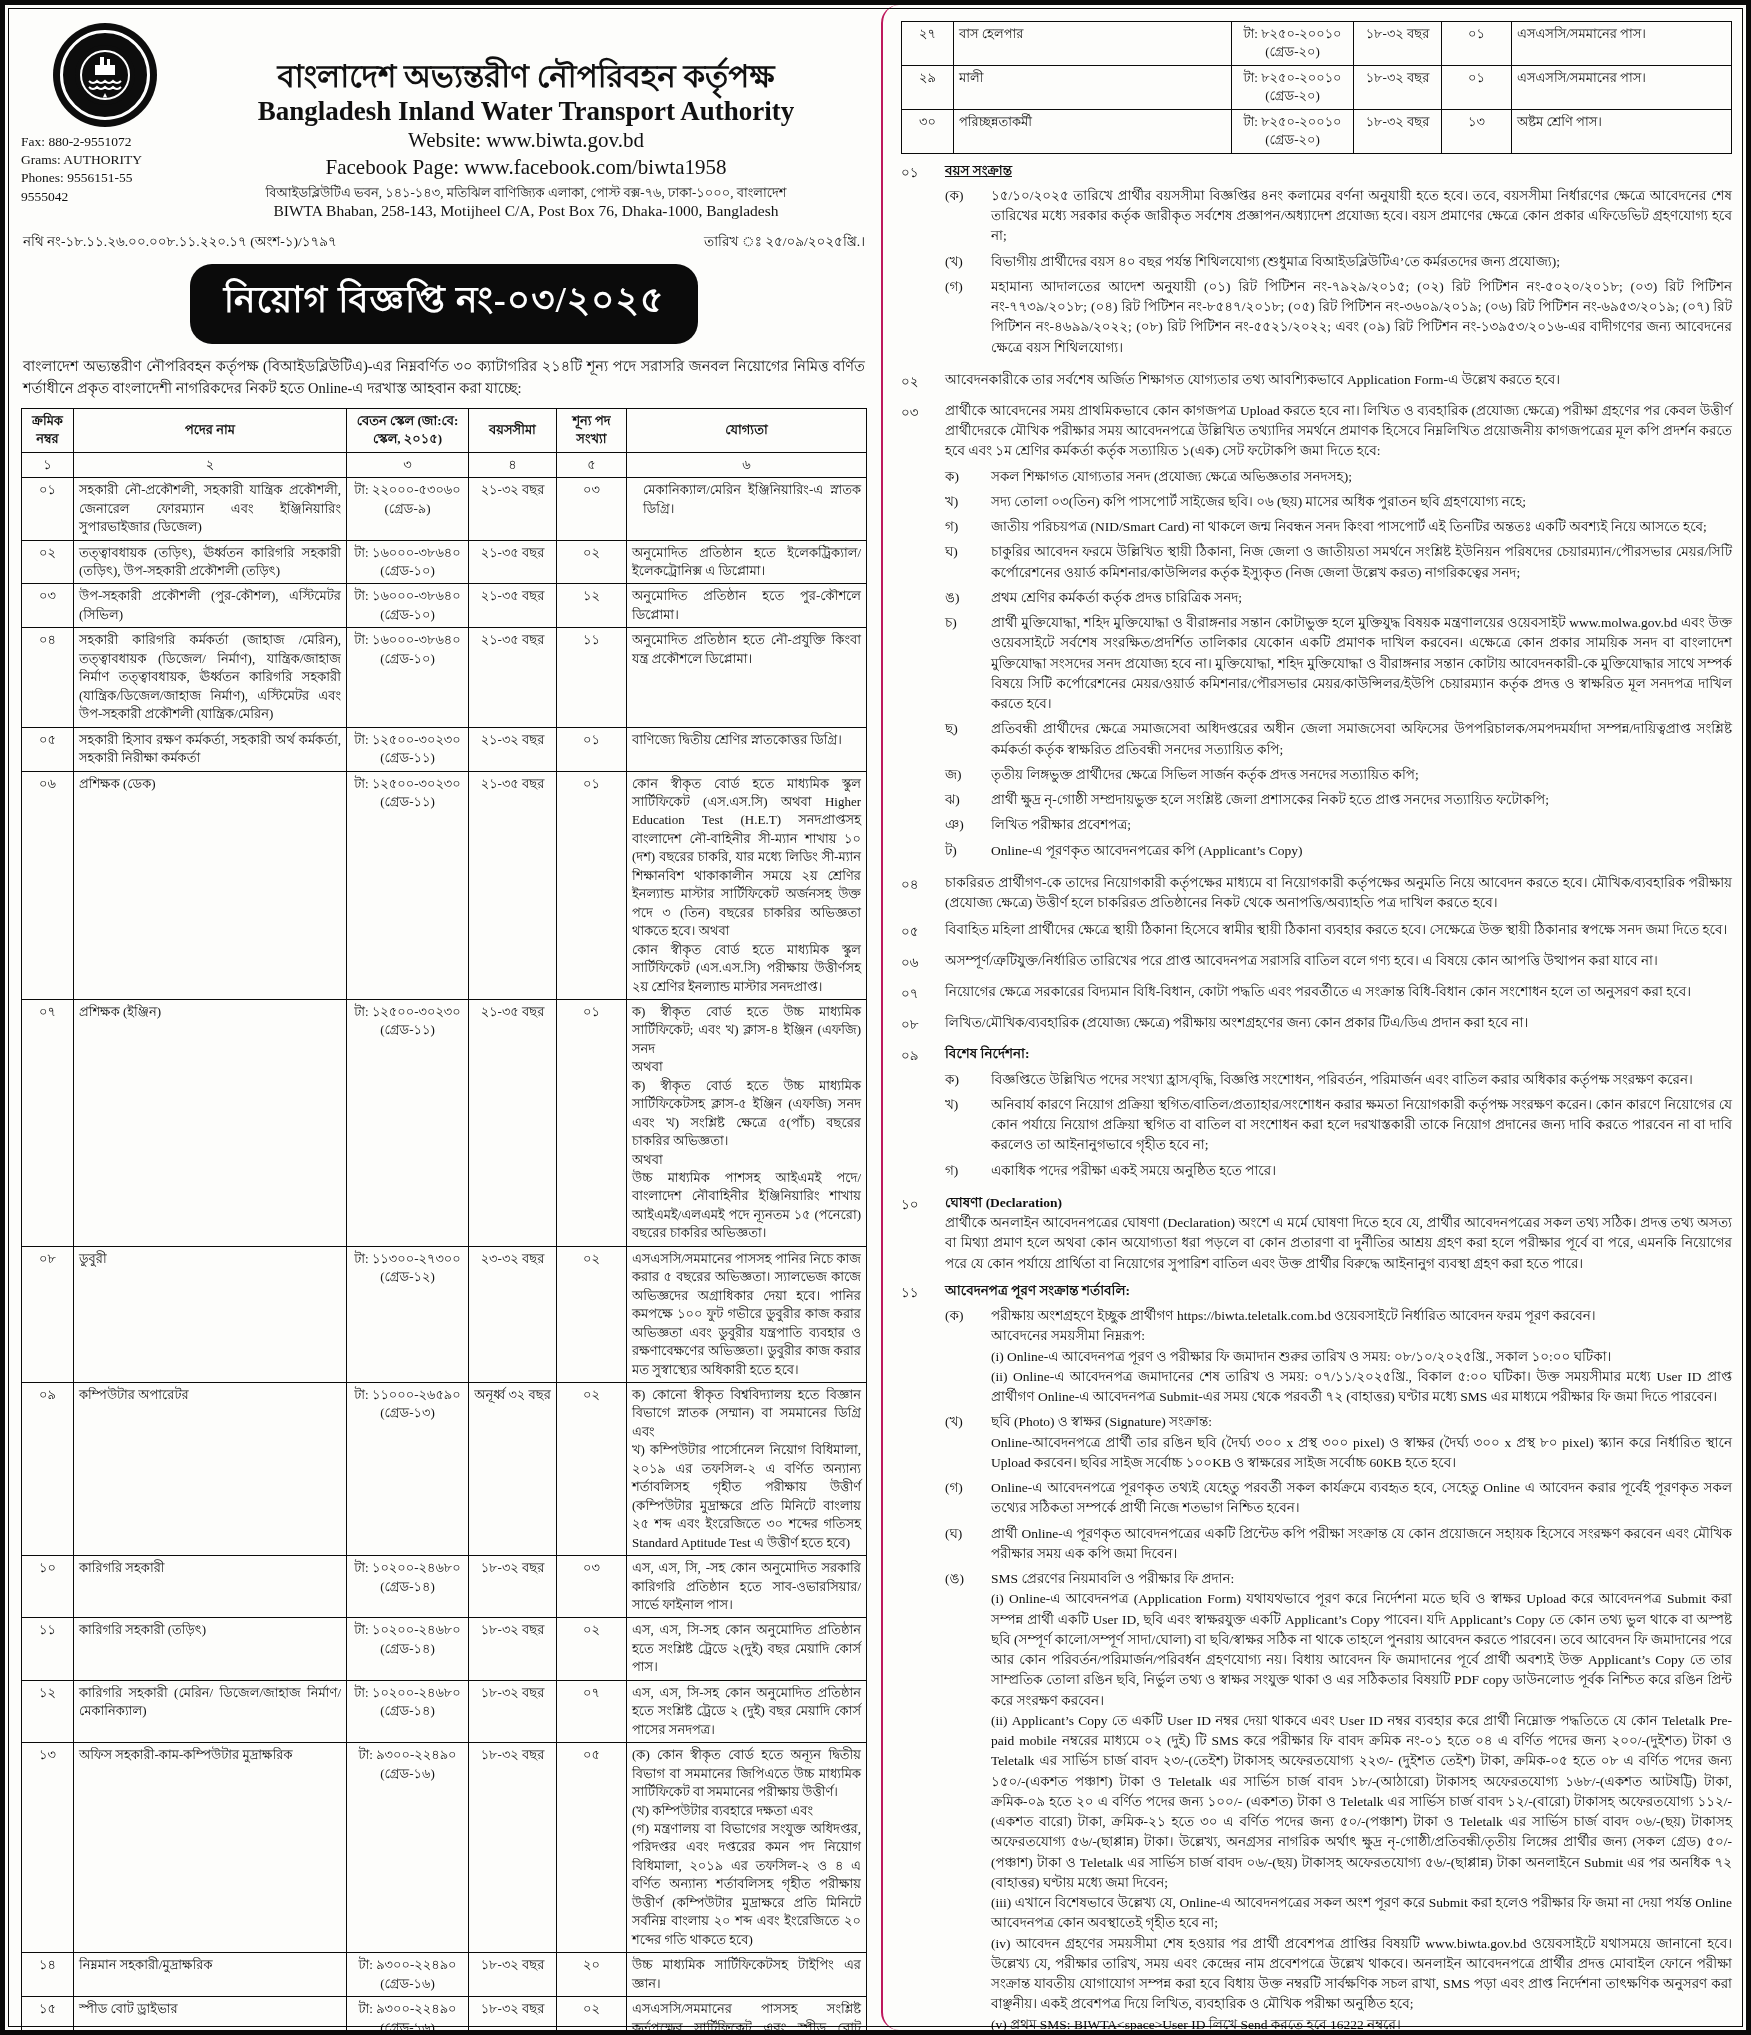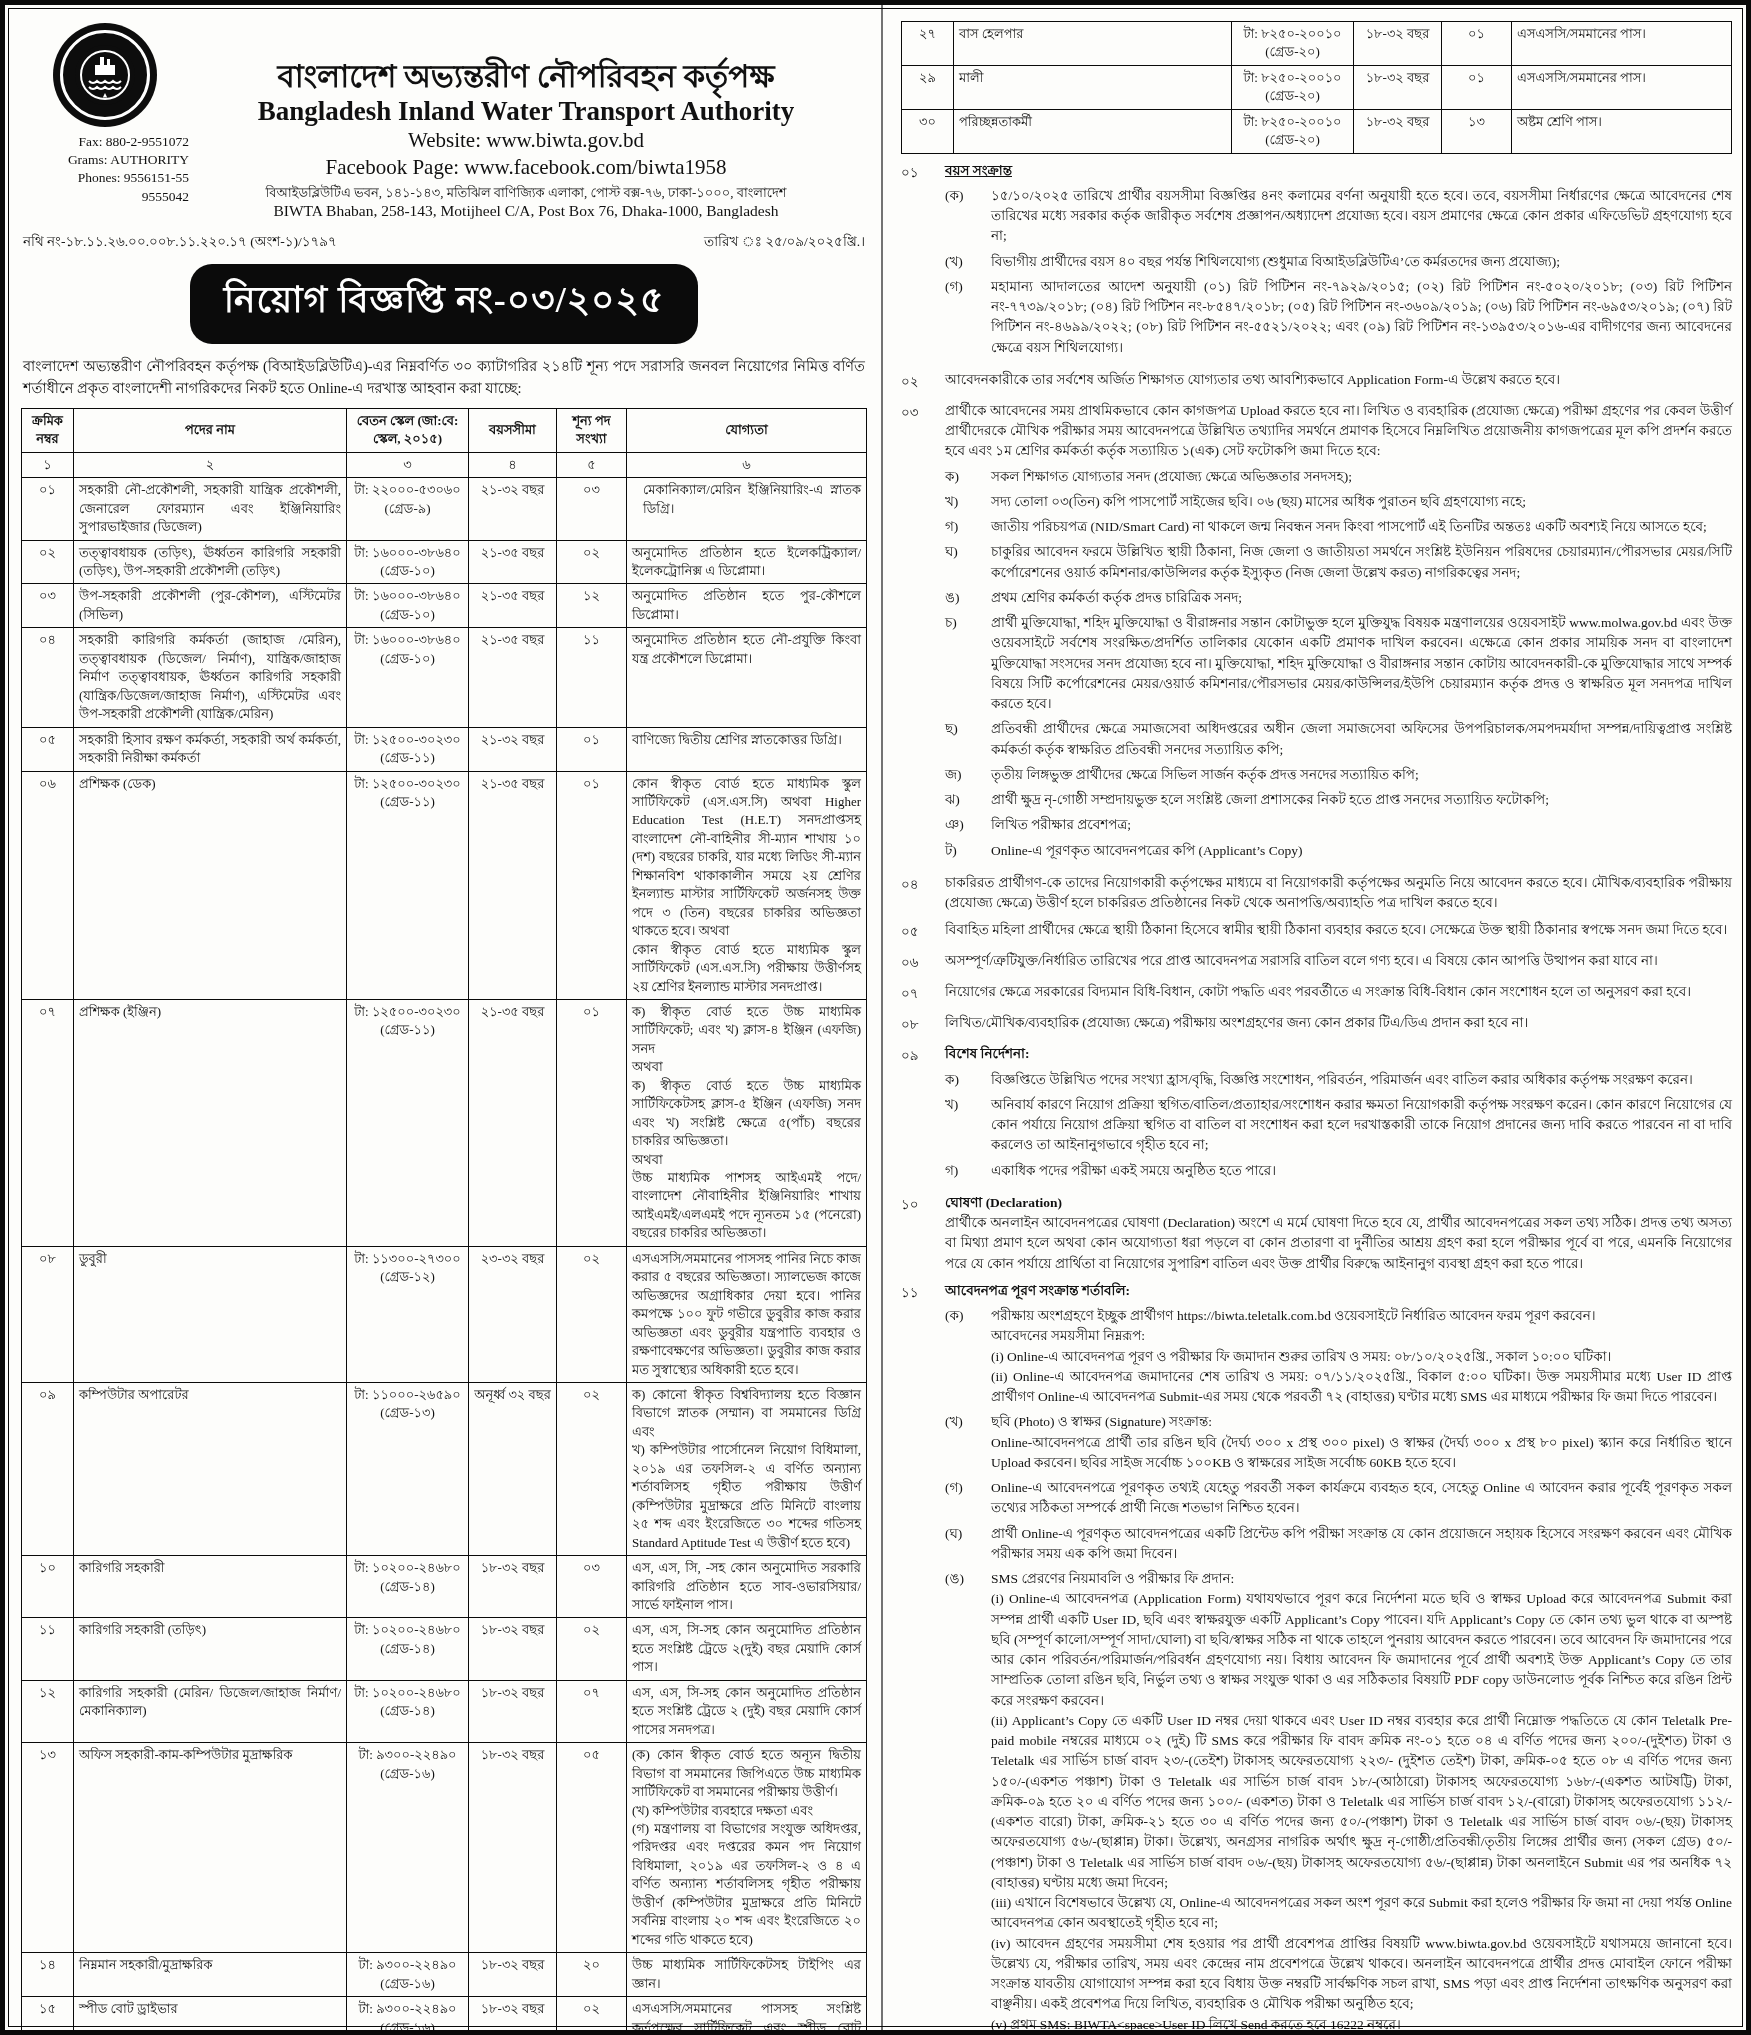--- a/index.html
+++ b/index.html
@@ -4,30 +4,30 @@
 <style>
   html,body{margin:0;padding:0;background:#e8e8e4;}
   .page{
     width:1751px;height:2035px;box-sizing:border-box;background:#fdfdfb;
     border:5px solid #0a0a0a;outline:1px solid #0a0a0a;outline-offset:-9px;
     margin:0 auto;display:flex;font-family:"Liberation Serif","DejaVu Serif",serif;
     color:#111;position:relative;overflow:hidden;
   }
   .col{box-sizing:border-box;padding:14px 14px 10px 16px;}
   .col-left{width:878px;}
-  .col-right{flex:1;border-left:2px solid #737373;padding-left:18px;padding-right:20px;}
+  .col-right{flex:1;border-left:2px solid #be185d;padding-left:18px;padding-right:20px;border-radius:18px;}
 
   
   .hdr{display:flex;align-items:flex-start;}
   .hdr-left{width:168px;text-align:center;flex:0 0 auto;}
   .logo{width:104px;height:104px;border-radius:50%;background:#0d0d0d;margin:4px auto 6px;
         display:flex;align-items:center;justify-content:center;position:relative;}
   .logo-inner{width:84px;height:84px;border-radius:50%;border:3px solid #fff;display:flex;
         align-items:center;justify-content:center;}
-  .contact{font-size:13.5px;line-height:1.35;text-align:right;}
+  .contact{font-size:13.5px;line-height:1.35;text-align:left;}
   .hdr-center{flex:1;text-align:center;padding-right:4px;}
   .org-bn{font-size:31px;font-weight:bold;line-height:1.15;margin-top:40px;}
   .org-en{font-size:27px;font-weight:bold;line-height:1.2;}
   .site{font-size:21px;line-height:1.3;}
   .fb{font-size:21px;line-height:1.3;}
   .addr-bn{font-size:13px;line-height:1.35;margin-top:2px;}
   .addr-en{font-size:15.5px;line-height:1.3;}
   .fileline{display:flex;justify-content:space-between;font-size:13.5px;margin:10px 2px 2px;}
   .banner-wrap{text-align:center;margin:10px 0 12px;}
   .banner{display:inline-block;background:#0b0b0b;color:#fff;font-size:36px;font-weight:bold;

